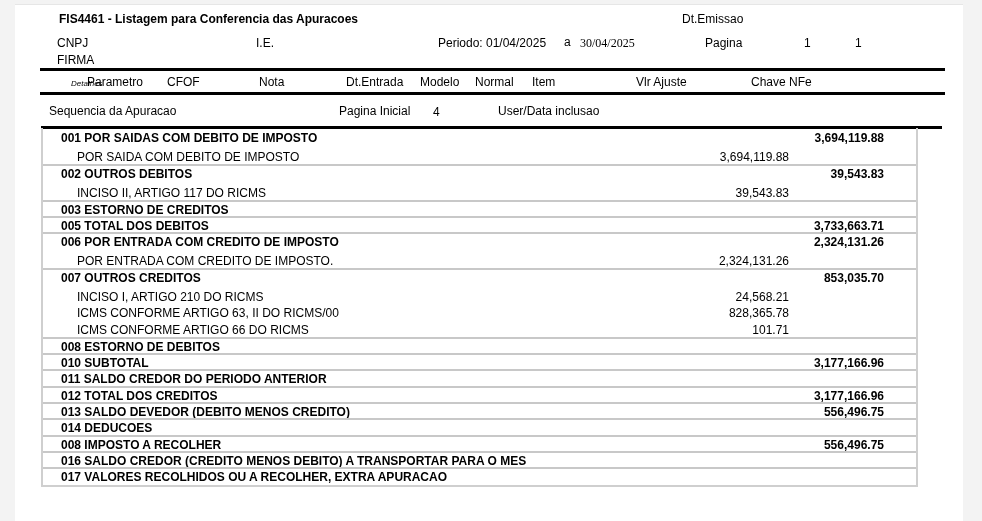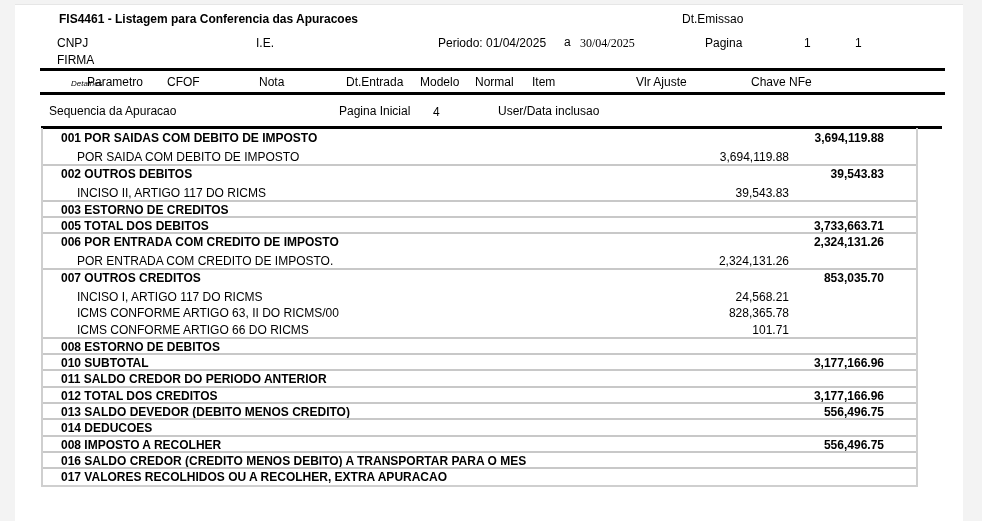--- a/index.html
+++ b/index.html
@@ -108,21 +108,21 @@
   <div class="row" style="top:125px;">
     <span class="lbl sub">POR ENTRADA COM CREDITO DE IMPOSTO.</span>
     <span class="v1">2,324,131.26</span>
   </div>
 
   <div class="row sep" style="top:140px;">
     <span class="lbl main">007 OUTROS CREDITOS</span>
     <span class="v2">853,035.70</span>
   </div>
   <div class="row" style="top:161px;">
-    <span class="lbl sub">INCISO I, ARTIGO 117 DO RICMS</span>
+    <span class="lbl sub">INCISO I, ARTIGO 210 DO RICMS</span>
     <span class="v1">24,568.21</span>
   </div>
   <div class="row" style="top:177px;">
     <span class="lbl sub">ICMS CONFORME ARTIGO 63, II DO RICMS/00</span>
     <span class="v1">828,365.78</span>
   </div>
   <div class="row" style="top:194px;">
     <span class="lbl sub">ICMS CONFORME ARTIGO 66 DO RICMS</span>
     <span class="v1">101.71</span>
   </div>

